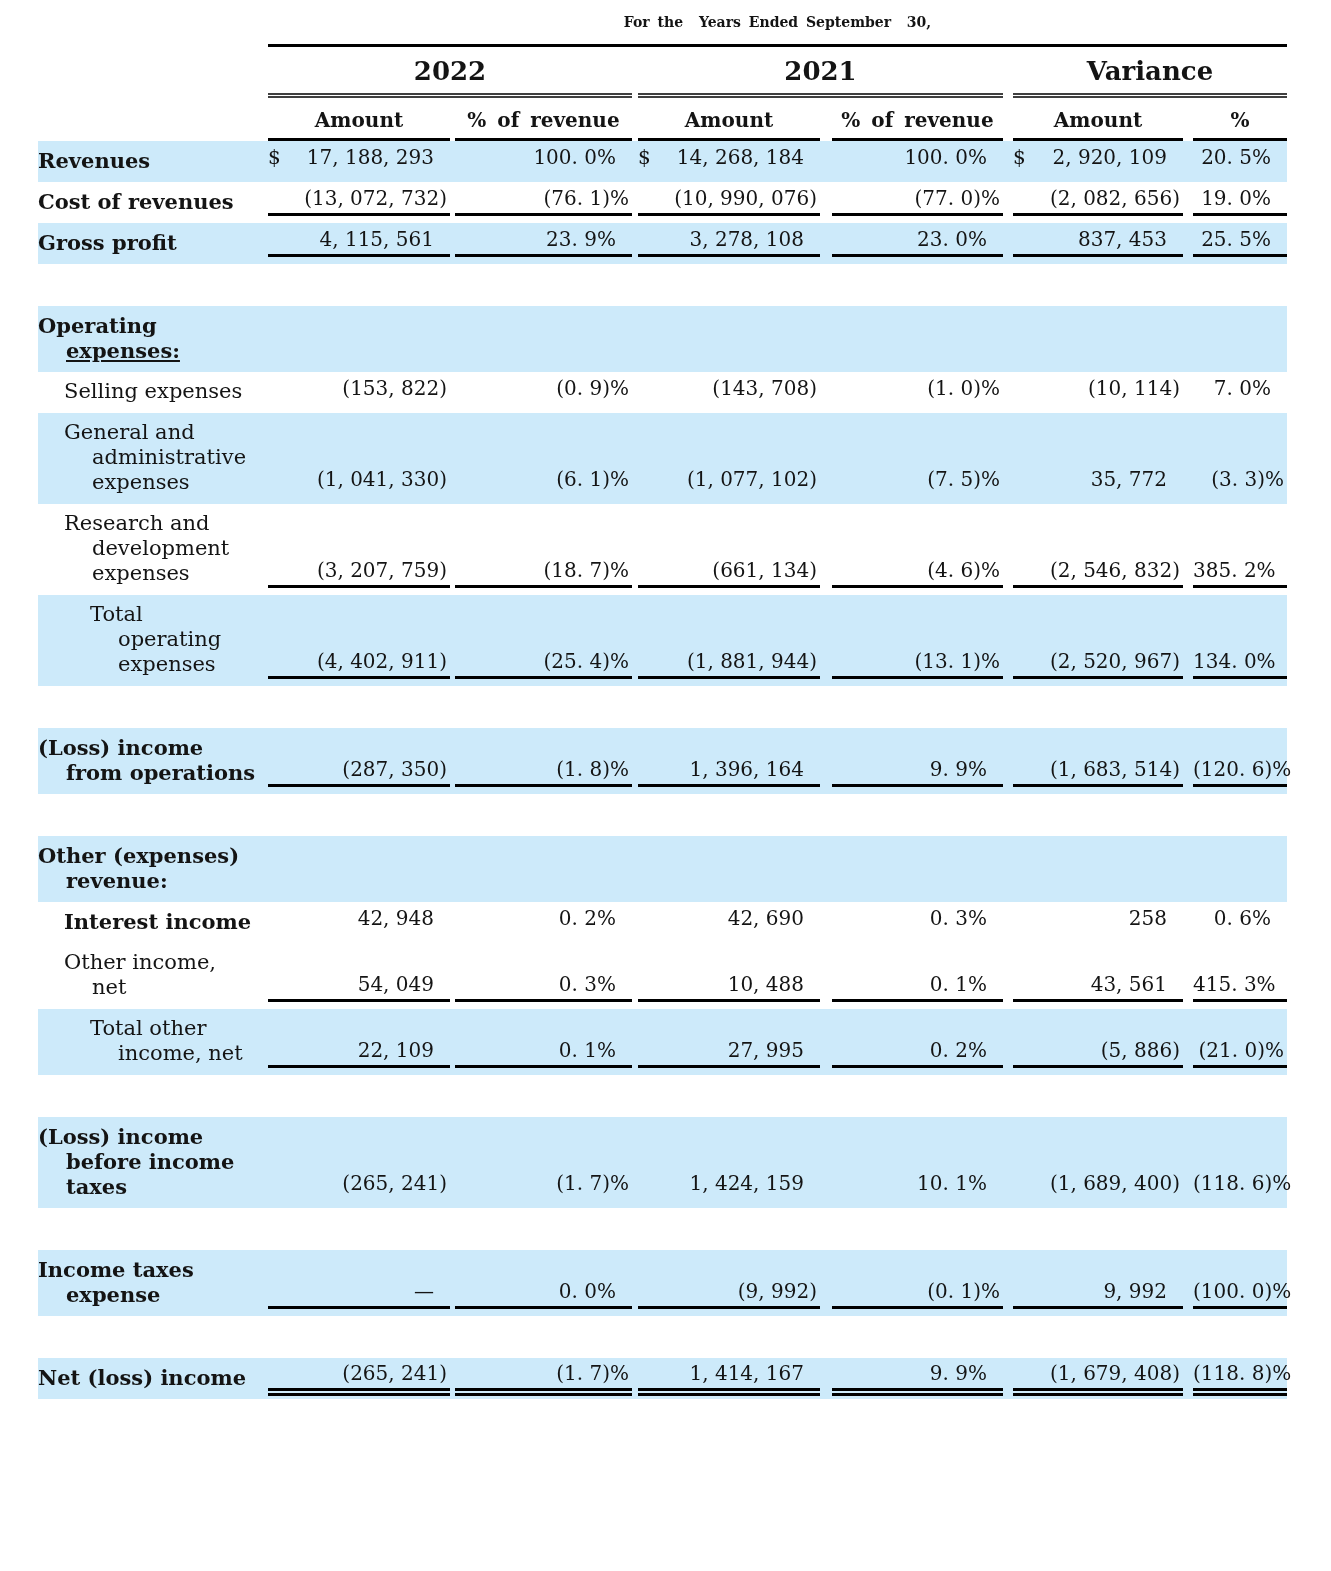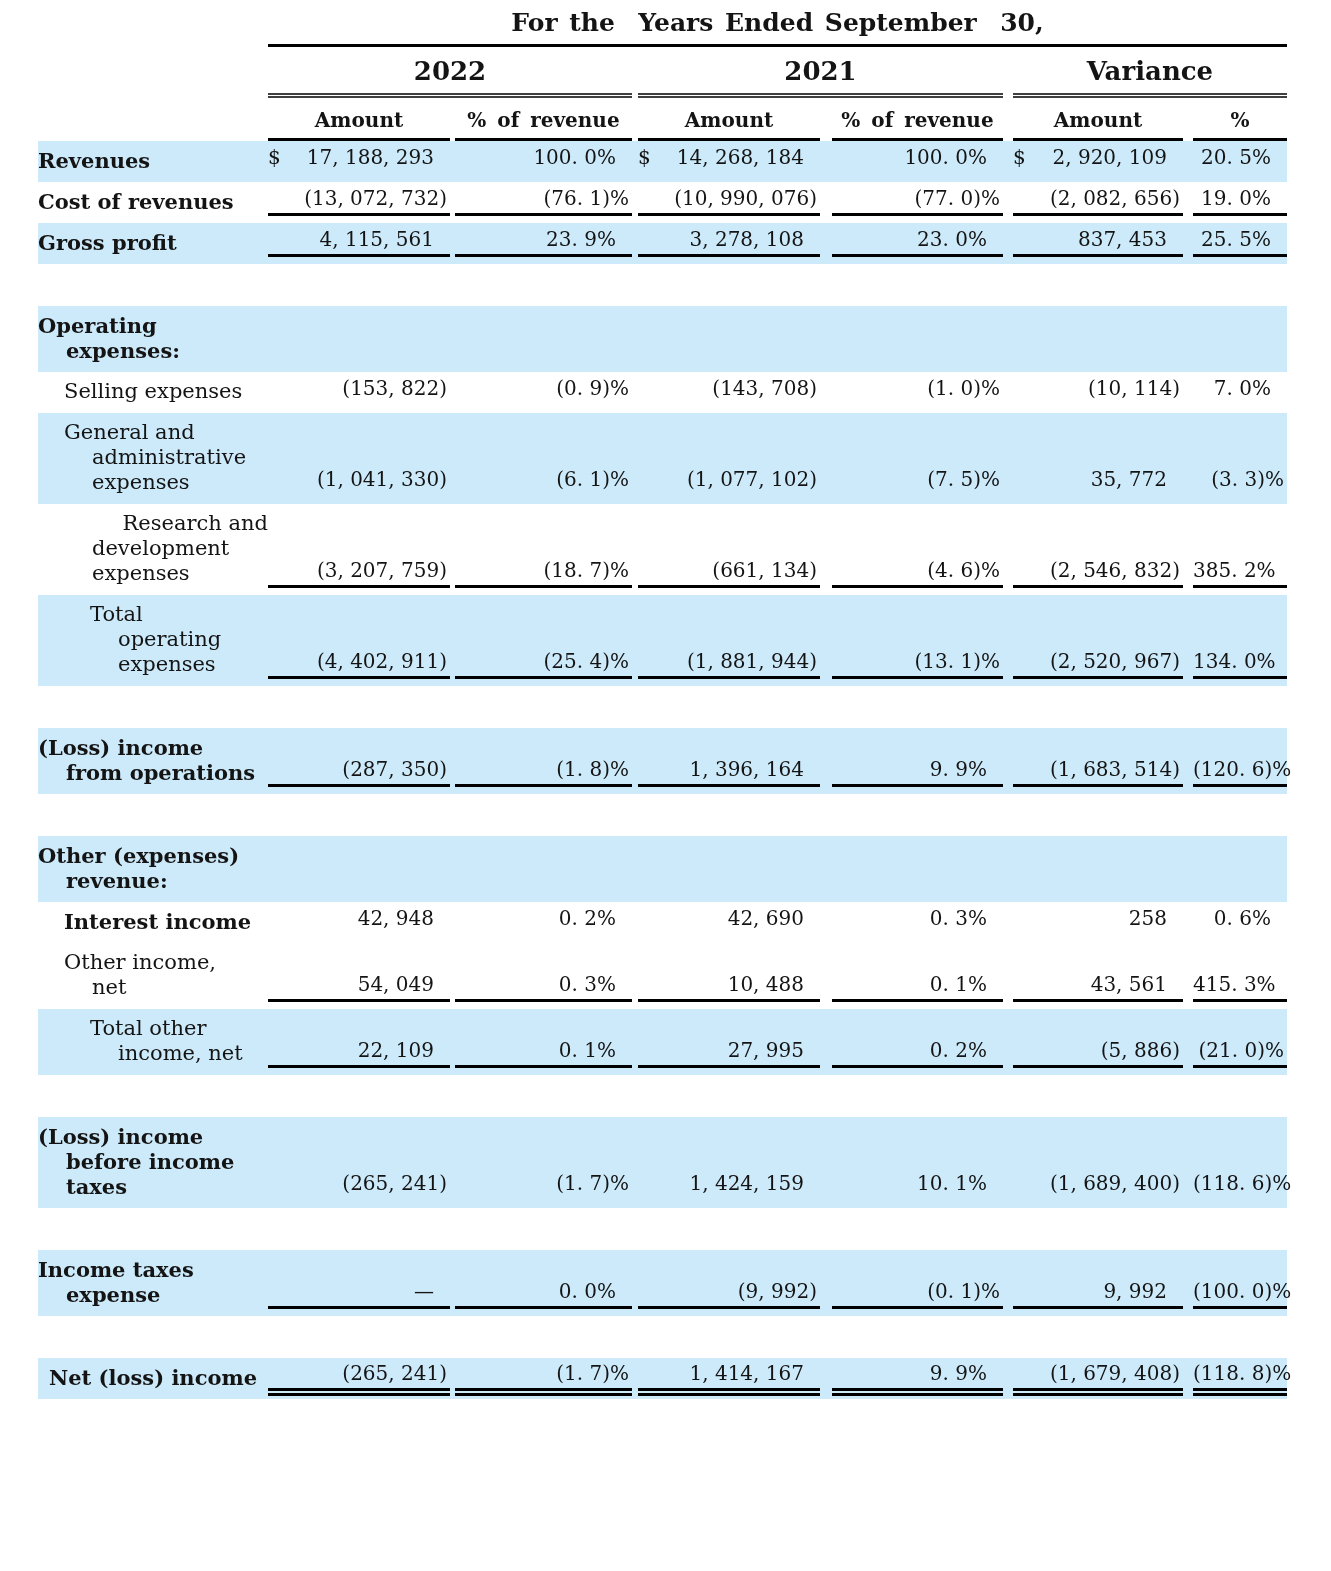--- a/index.html
+++ b/index.html
@@ -13,21 +13,21 @@
   body{
     width:1331px;height:1571px;overflow:hidden;
     background:var(--bg);color:var(--ink);
     font-family:"DejaVu Serif","Liberation Serif",serif;
   }
   .wrap{padding:10px 44px 0 38px;}
   table{border-collapse:collapse;table-layout:fixed;width:1249px;}
   td{vertical-align:bottom;padding:0;font-size:20px;line-height:25px;}
   
   .titlecell{border-bottom:3px solid var(--rule-black);padding-bottom:9px;}
-  .titletext{text-align:center;font-weight:bold;font-size:25px;white-space:pre;word-spacing:3px;}
+  .titletext{text-align:center;font-weight:bold;font-size:14px;white-space:pre;word-spacing:3px;}
   
   .grp{padding-top:12px;}
   .gline{
     text-align:center;font-weight:bold;font-size:26px;
     border-bottom:5px double var(--rule-gray);padding-bottom:9px;
   }
   .g2{padding-left:6px;} .g3{padding-left:10px;}
   
   .subcell{padding-top:10px;}
   .hdr{
@@ -178,21 +178,21 @@
           <td class="c6">
             <div class="u ul1">25. 5%</div>
           </td>
         </tr>
         <tr class="spacer">
           <td colspan="7"></td>
         </tr>
         <tr class="shaded bold">
           <td class="lbl">
             <div class="ln" style="padding-left: 0px;">Operating</div>
-            <div class="ln" style="padding-left: 28px;">expenses:</div>
+            <div class="ln" style="padding-left: 28px; text-decoration: underline;">expenses:</div>
           </td>
           <td class="c1">
             <div class="u"></div>
           </td>
           <td class="c2">
             <div class="u"></div>
           </td>
           <td class="c3">
             <div class="u"></div>
           </td>
@@ -249,21 +249,21 @@
           </td>
           <td class="c5">
             <div class="u">35, 772</div>
           </td>
           <td class="c6">
             <div class="u neg">(3. 3)%</div>
           </td>
         </tr>
         <tr class="">
           <td class="lbl">
-            <div class="ln" style="padding-left: 26px; text-align: right;">Research and</div>
+            <div class="ln" style="padding-left: 26px;">Research and</div>
             <div class="ln" style="padding-left: 54px;">development</div>
             <div class="ln" style="padding-left: 54px;">expenses</div>
           </td>
           <td class="c1">
             <div class="u ul1 neg">(3, 207, 759)</div>
           </td>
           <td class="c2">
             <div class="u ul1 neg">(18. 7)%</div>
           </td>
           <td class="c3">
@@ -482,21 +482,21 @@
           </td>
           <td class="c6">
             <div class="u ul1 neg">(100. 0)%</div>
           </td>
         </tr>
         <tr class="spacer">
           <td colspan="7"></td>
         </tr>
         <tr class="shaded bold">
           <td class="lbl">
-            <div class="ln" style="padding-left: 11px;">Net (loss) income</div>
+            <div class="ln" style="padding-left: 0px;">Net (loss) income</div>
           </td>
           <td class="c1">
             <div class="u ul2 neg">(265, 241)</div>
           </td>
           <td class="c2">
             <div class="u ul2 neg">(1. 7)%</div>
           </td>
           <td class="c3">
             <div class="u ul2">1, 414, 167</div>
           </td>

